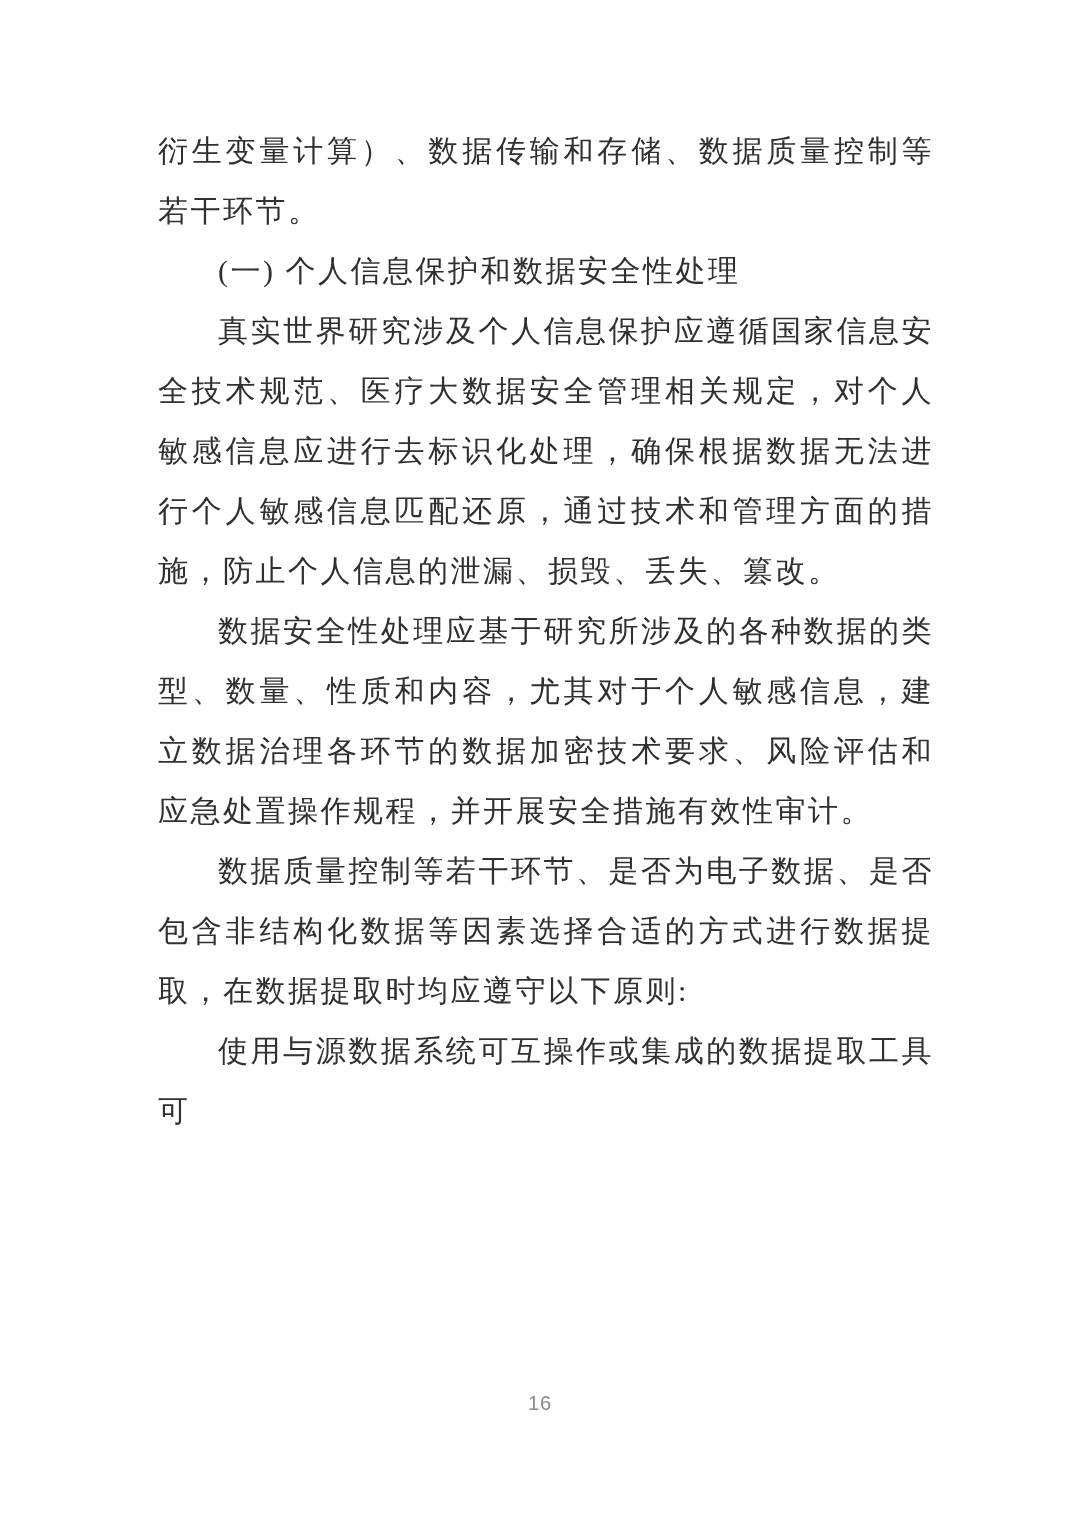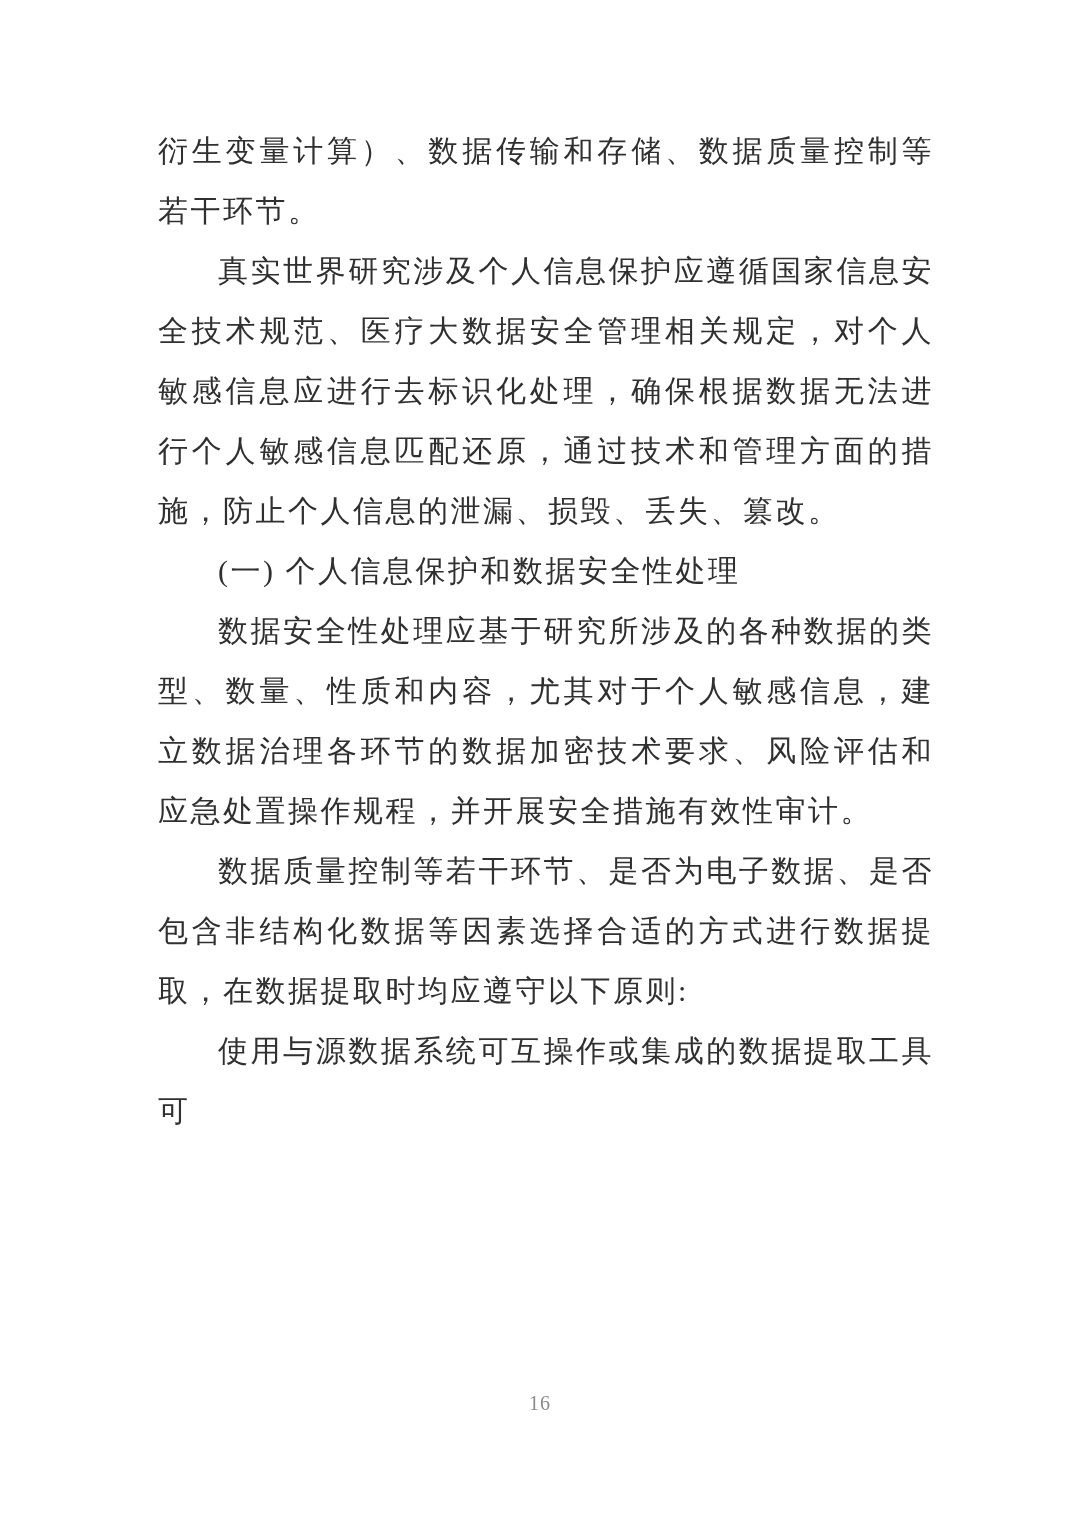--- a/index.html
+++ b/index.html
@@ -32,32 +32,32 @@
   }
   .para.no-indent {
     text-indent: 0;
   }
   .footer {
     position: absolute;
     left: 0;
     right: 0;
     top: 1392px;
     text-align: center;
-    font-family: Liberation Serif, serif;
+    font-family: Liberation Sans, sans-serif;
     font-size: 20px;
     letter-spacing: 1px;
     color: #8a8a8a;
   }
 </style>
 </head>
 <body>
 
 <div class="page">
   <div class="content">
     <p class="para no-indent">衍生变量计算）、数据传输和存储、数据质量控制等若干环节。</p>
+    <p class="para">(一) 个人信息保护和数据安全性处理</p>
     <p class="para">真实世界研究涉及个人信息保护应遵循国家信息安全技术规范、医疗大数据安全管理相关规定，对个人敏感信息应进行去标识化处理，确保根据数据无法进行个人敏感信息匹配还原，通过技术和管理方面的措施，防止个人信息的泄漏、损毁、丢失、篡改。</p>
-    <p class="para">(一) 个人信息保护和数据安全性处理</p>
     <p class="para">数据安全性处理应基于研究所涉及的各种数据的类型、数量、性质和内容，尤其对于个人敏感信息，建立数据治理各环节的数据加密技术要求、风险评估和应急处置操作规程，并开展安全措施有效性审计。</p>
     <p class="para">数据质量控制等若干环节、是否为电子数据、是否包含非结构化数据等因素选择合适的方式进行数据提取，在数据提取时均应遵守以下原则:</p>
     <p class="para">使用与源数据系统可互操作或集成的数据提取工具可</p>
   </div>
   <div class="footer">16</div>
 </div>
 
 </body></html>

